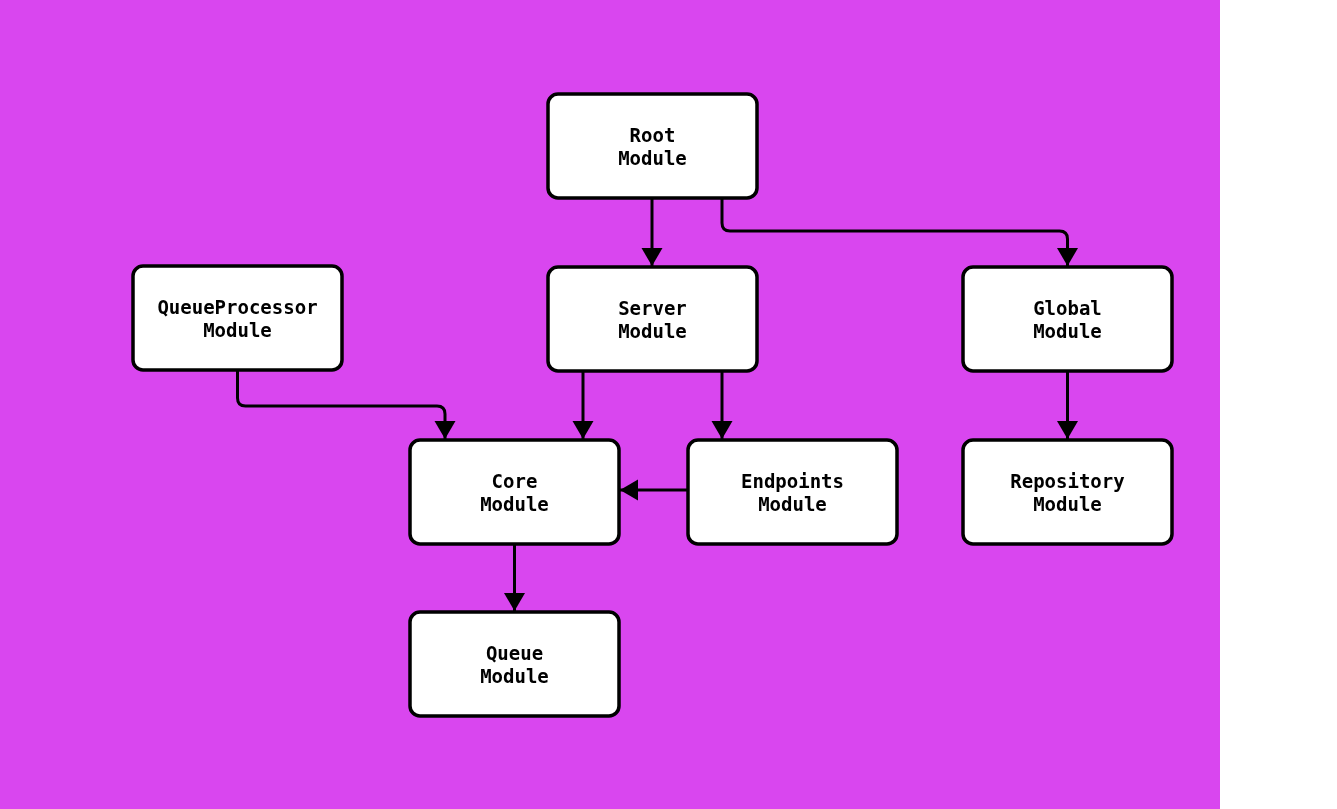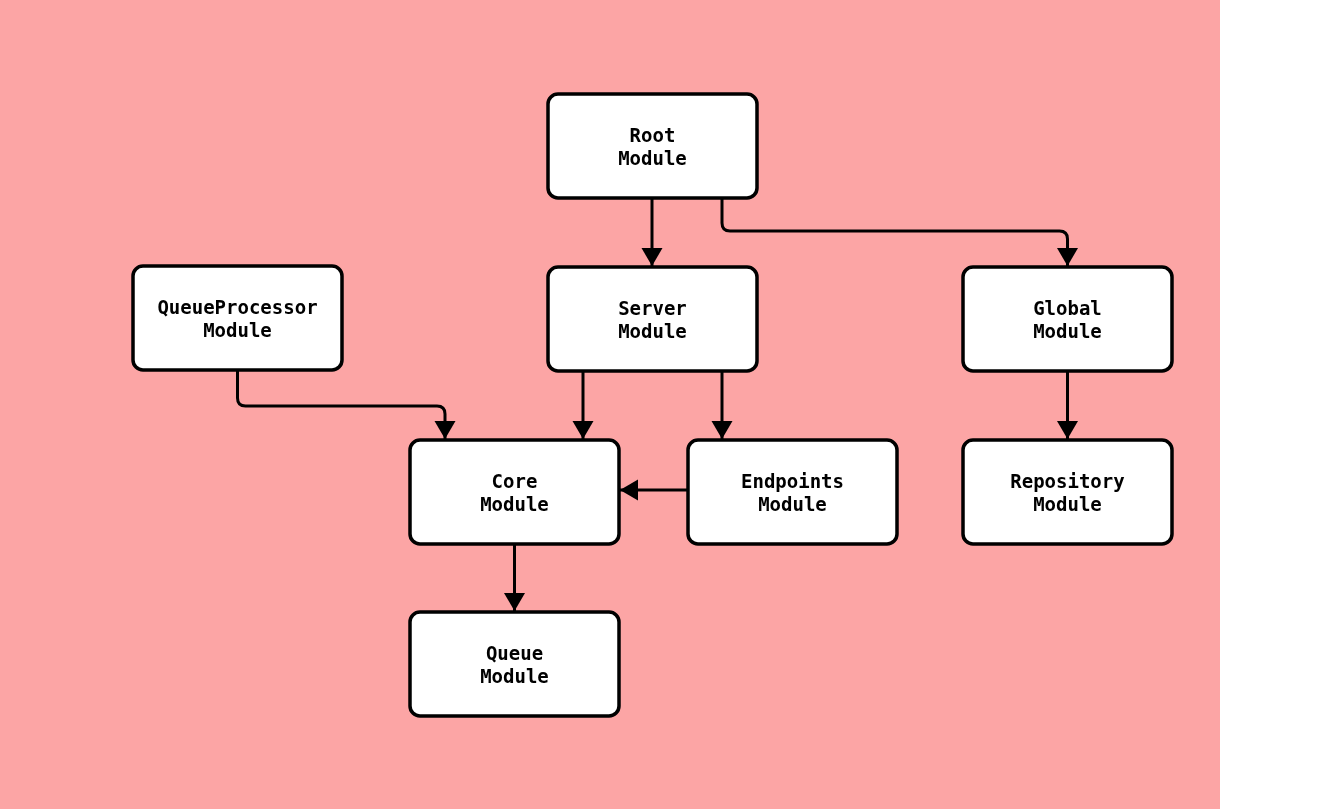--- a/index.html
+++ b/index.html
@@ -4,21 +4,21 @@
 <style>
   html, body {
     margin: 0;
     padding: 0;
     background: #ffffff;
   }
   .canvas {
     position: relative;
     width: 1220px;
     height: 809px;
-    background: #fca5a5;
+    background: #d946ef;
     overflow: hidden;
   }
   svg {
     display: block;
   }
   .edge {
     fill: none;
     stroke-width: 3;
   }
   .node-box {

